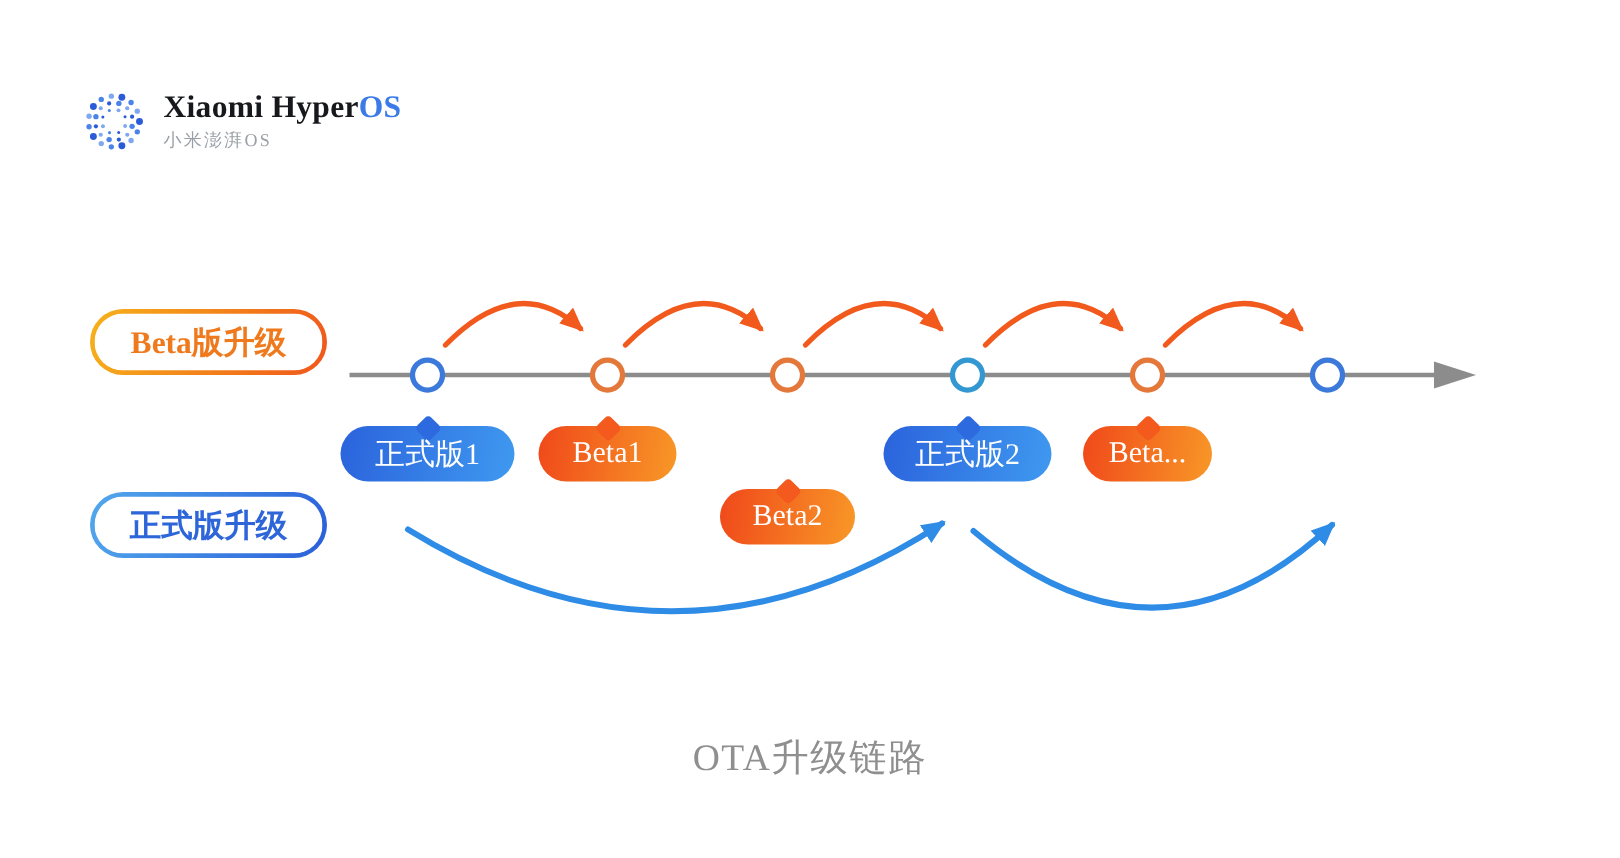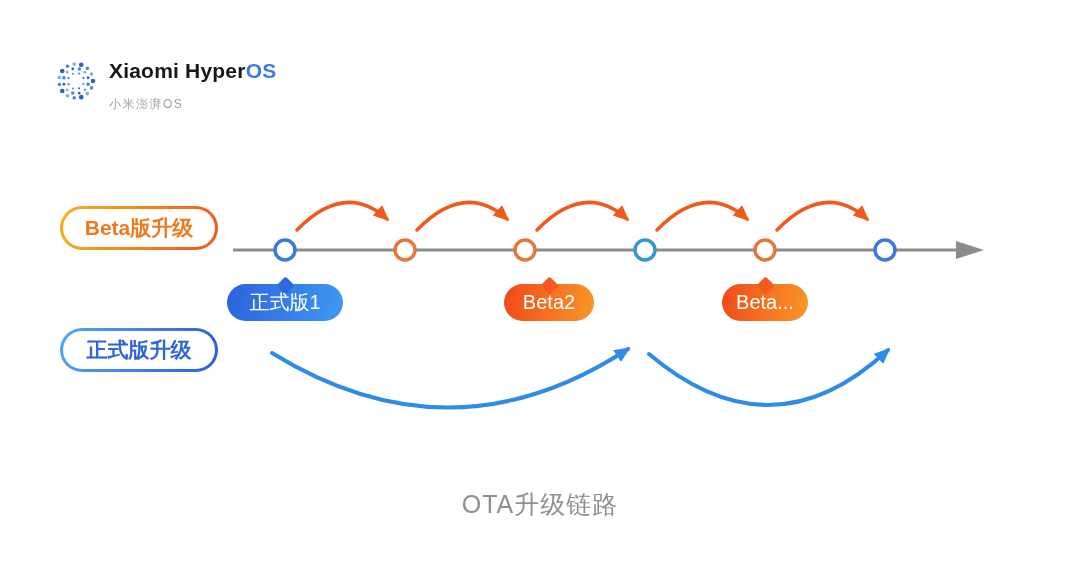--- a/index.html
+++ b/index.html
@@ -1,26 +1,26 @@
 <!DOCTYPE html>
 <html><head>
 <meta charset="utf-8">
 <style>
   html,body{margin:0;padding:0;background:#fff;}
   #canvas{
     position:relative;width:1080px;height:572px;background:#ffffff;
-    font-family:Liberation Sans, sans-serif;overflow:hidden;
+    font-family:Liberation Serif, serif;overflow:hidden;
   }
   
   .logo{position:absolute;left:53px;top:58px;display:flex;align-items:flex-start;}
   .logo-dots{width:46px;height:46px;}
   .logo-text{margin-left:10px;padding-top:2px;}
   .brand{font-size:21px;font-weight:700;color:#17181c;letter-spacing:.2px;line-height:22px;}
   .brand .accent{color:#3b7be8;}
-  .logo-sub{font-size:12px;color:#9aa0a6;letter-spacing:1.5px;margin-top:14px;}
+  .logo-sub{font-size:12px;color:#9aa0a6;letter-spacing:1.5px;margin-top:3px;}
   
   .pill{
     position:absolute;left:60px;width:158px;height:44px;border-radius:22px;
     border:3px solid transparent;box-sizing:border-box;
     display:flex;align-items:center;justify-content:center;
     font-size:21px;font-weight:600;
     background-origin:border-box;
   }
   .pill.beta-pill{
     top:206px;
@@ -140,23 +140,31 @@
     <circle cx="525" cy="250" r="10" fill="#fff" stroke="#e4783a" stroke-width="3.5"></circle>
     <circle cx="645" cy="250" r="10" fill="#fff" stroke="#3398d2" stroke-width="3.5"></circle>
     <circle cx="765" cy="250" r="10" fill="#fff" stroke="#e4783a" stroke-width="3.5"></circle>
     <circle cx="885" cy="250" r="10" fill="#fff" stroke="#3b79db" stroke-width="3.5"></circle>
   </svg>
 
   <div class="bubble official" style="left:227px;width:116px;justify-content:center;">
     <div class="pointer"></div>
     <span class="lbl">正式版1</span>
   </div>
-  <div class="bubble beta" style="left:504px;width:90px;">
+  <div class="bubble beta" style="left:359px;width:92px;">
+    <div class="pointer"></div>
+    <span class="lbl">Beta1</span>
+  </div>
+  <div class="bubble beta" style="left:480px;width:90px;margin-top:42px;">
     <div class="pointer"></div>
     <span class="lbl">Beta2</span>
+  </div>
+  <div class="bubble official" style="left:589px;width:112px;">
+    <div class="pointer"></div>
+    <span class="lbl">正式版2</span>
   </div>
   <div class="bubble beta" style="left:722px;width:86px;align-items:center;">
     <div class="pointer"></div>
     <span class="lbl">Beta...</span>
   </div>
 
   <div class="caption">OTA升级链路</div>
 
 </div>
 

